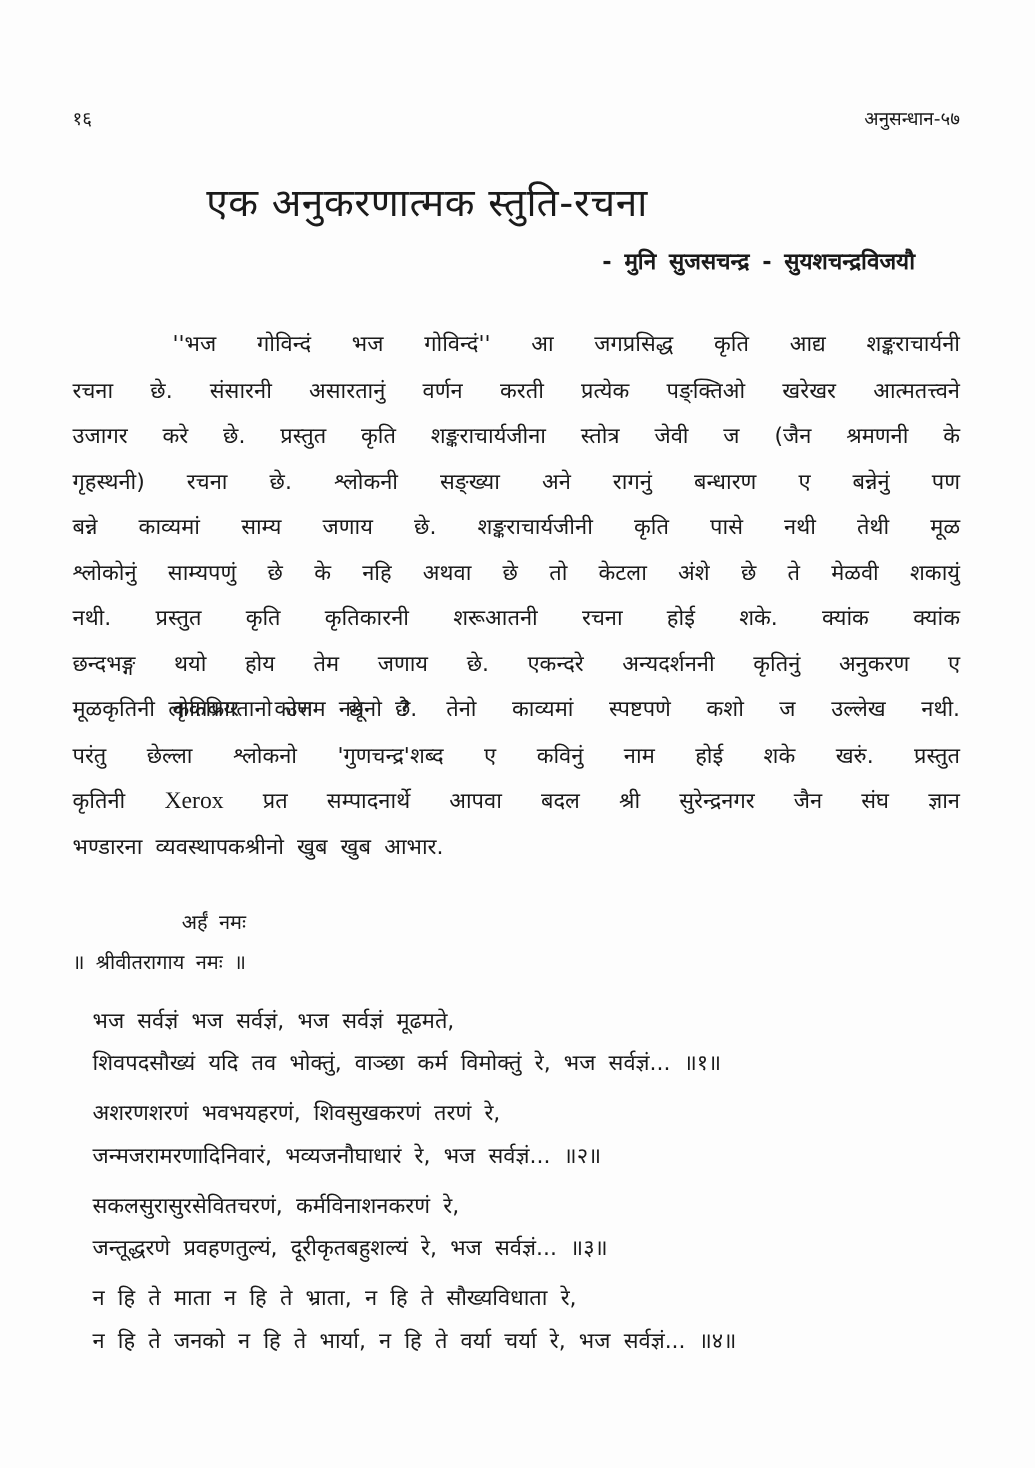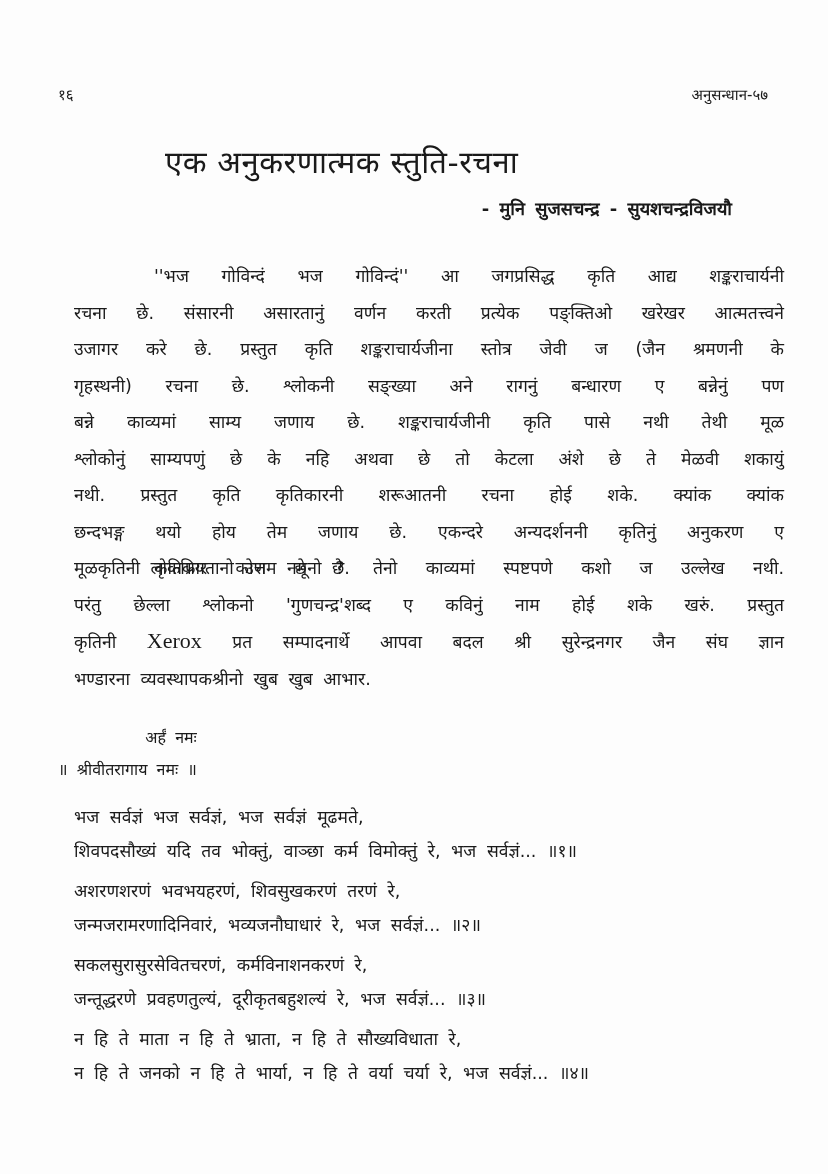--- a/index.html
+++ b/index.html
@@ -56,21 +56,20 @@
       font-weight: bold;
       white-space: nowrap;
       word-spacing: 4px;
     }
     .body-text {
       position: absolute;
       left: 58px;
       width: 710px;
       font-size: 17.5px;
       line-height: 36.5px;
-      margin-left: 16px;
     }
     .para {
       margin: 0;
       text-align: justify;
       text-align-last: left;
     }
     .para .line {
       display: block;
       text-align: justify;
       text-align-last: justify;
@@ -104,21 +103,21 @@
       margin: 0 0 6px 16px;
     }
     .verse-line {
       display: block;
       white-space: nowrap;
       line-height: 34px;
       word-spacing: 5px;
     }
     .latin {
       font-family: "Liberation Serif", "DejaVu Serif", serif;
-      font-size: 22px;
+      font-size: 19px;
     }
   </style>
 </head>
 <body>
 
 <div class="page">
 
   <div class="running-head">
     <span class="page-number">१६</span>
     <span class="journal-issue">अनुसन्धान-५७</span>

